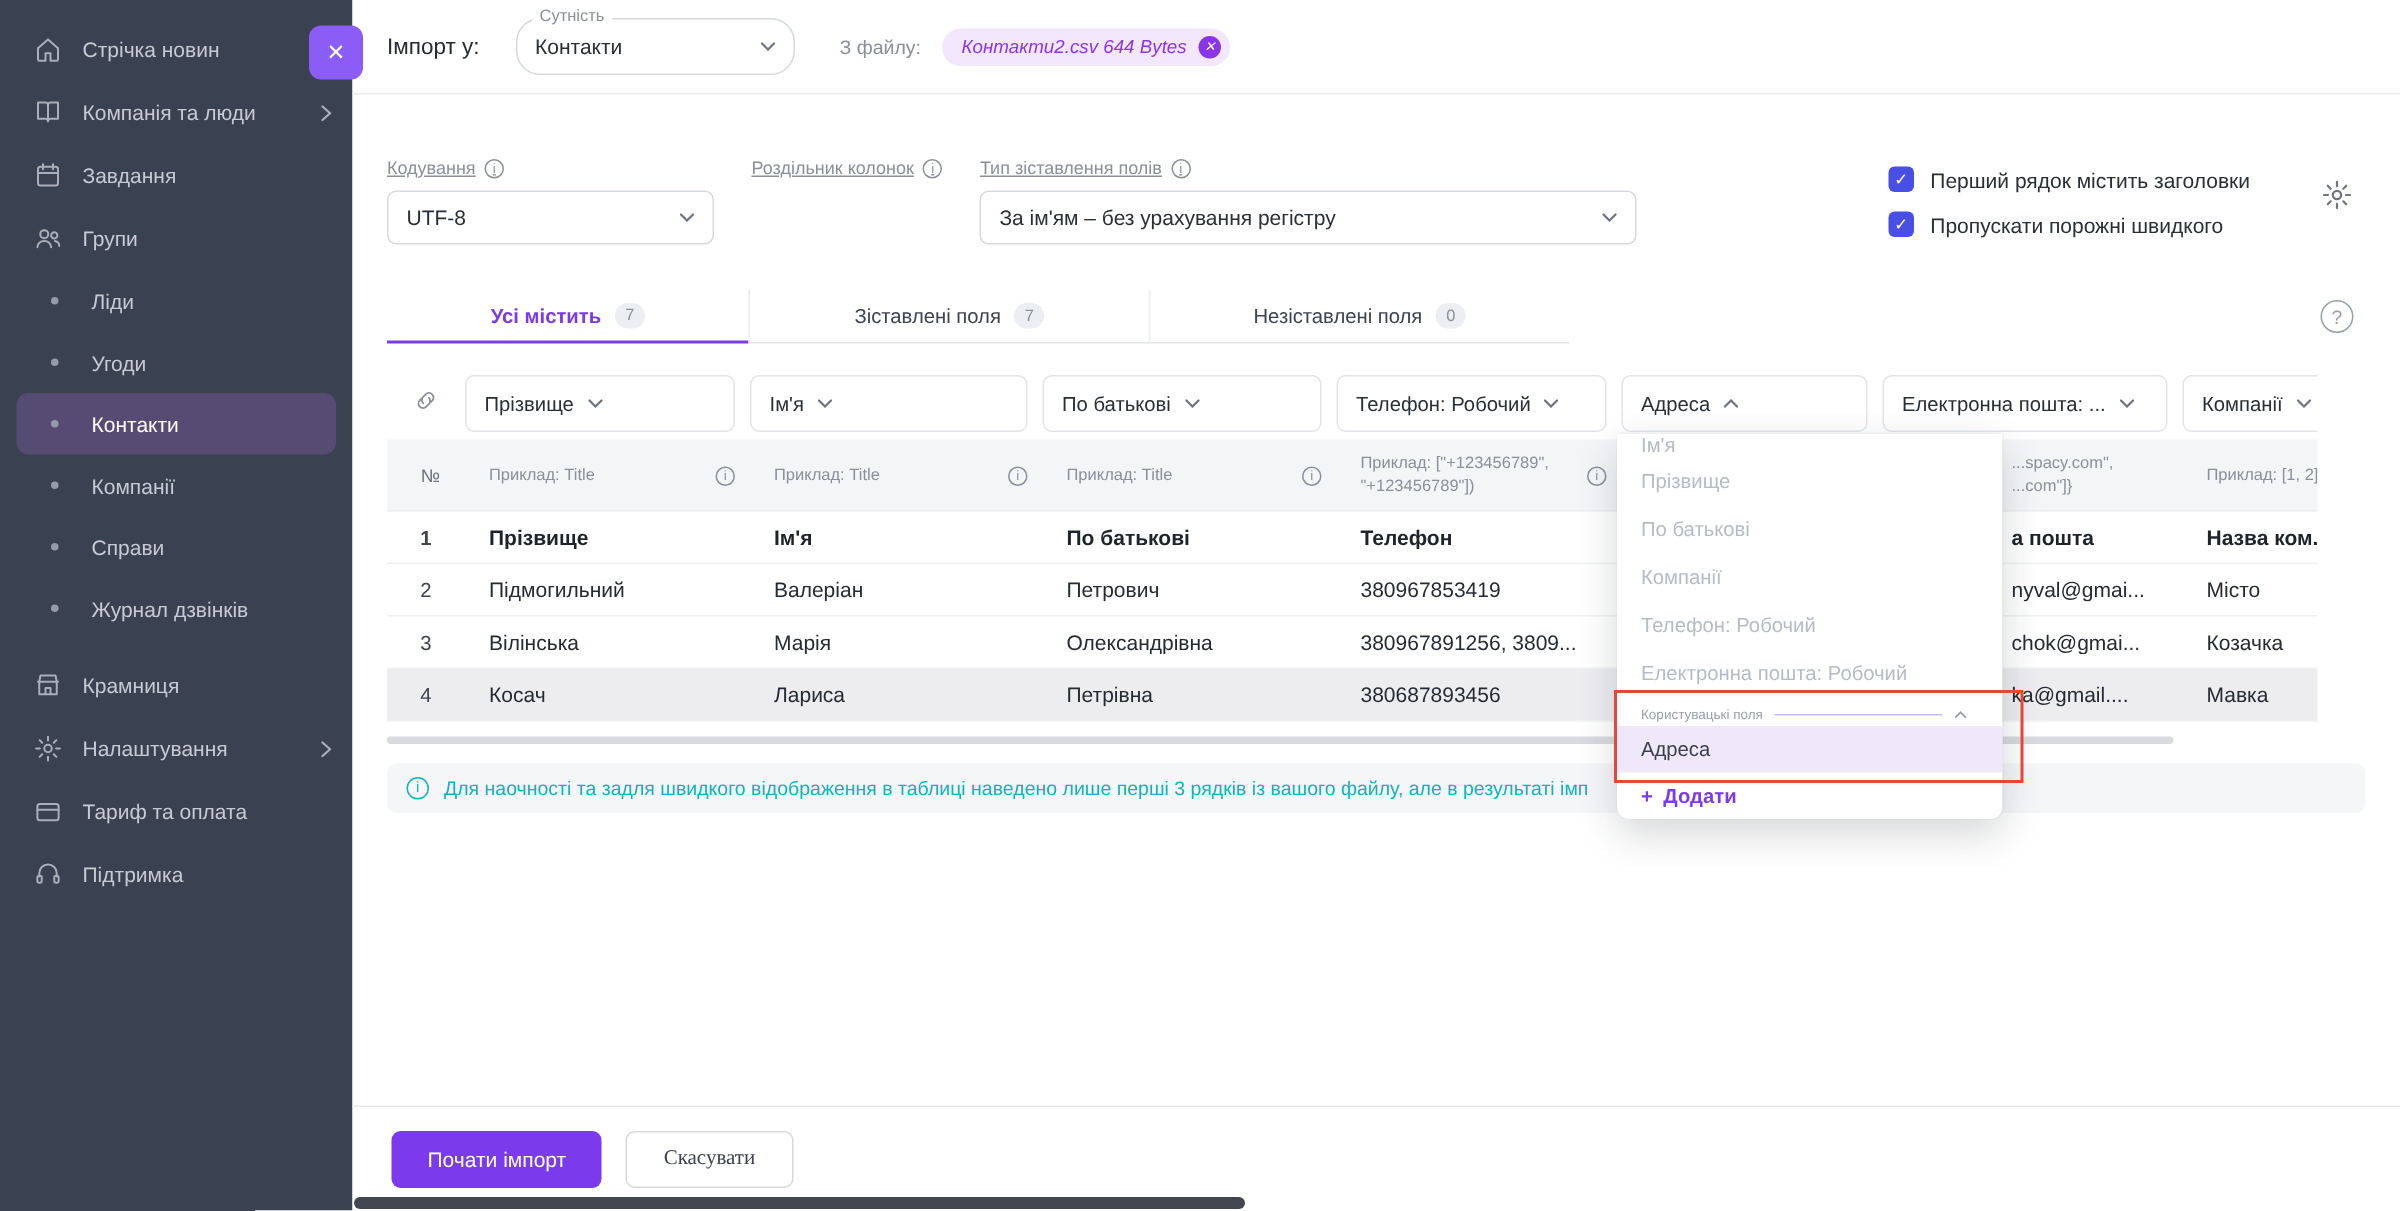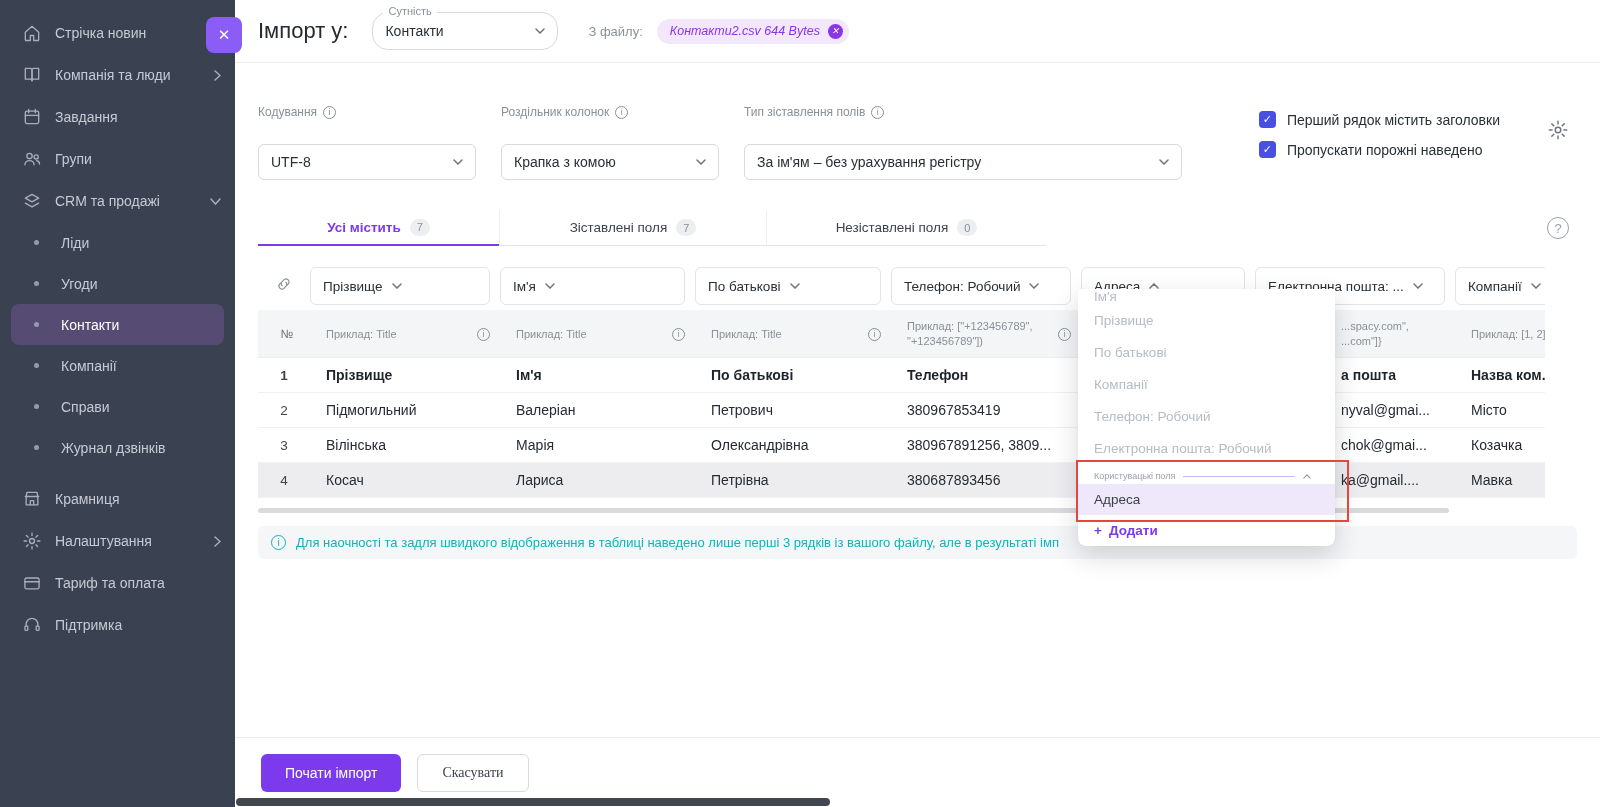--- a/index.html
+++ b/index.html
@@ -18,31 +18,31 @@
   .nav-item .chev { margin-left:auto; display:flex; }
   .sub-item { padding-left:34px; height:41px; }
   .sub-item .bullet { width:5px; height:5px; border-radius:50%; background:#959baa; margin-right:9px; flex-shrink:0; }
   .sub-item.active { background:#564b72; border-radius:8px; margin:0 11px; padding-left:23px; color:#fff; }
   .gap-above { margin-top:10px; }
 
   
   .main { flex:1; position:relative; display:flex; flex-direction:column; background:#fff; }
   .close-btn { position:absolute; left:-29px; top:17px; width:36px; height:36px; border-radius:8px; background:#8b5cf6; color:#fff; border:none; font-size:15px; z-index:30; cursor:pointer; }
   .topbar { height:63px; border-bottom:1px solid #ebedf0; display:flex; align-items:center; padding-left:23px; gap:14px; flex-shrink:0; }
-  .page-title { font-size:22px; font-weight:400; color:#252a31; margin-right:10px; }
+  .page-title { font-size:15px; font-weight:400; color:#252a31; margin-right:10px; }
   .entity-select { position:relative; width:186px; height:38px; border:1px solid #d6d9de; border-radius:16px; display:flex; align-items:center; justify-content:space-between; padding:0 12px; font-size:14px; color:#2a2f36; cursor:pointer; background:#fff; }
   .flabel { position:absolute; top:-8px; left:10px; background:#fff; padding:0 5px; font-size:11px; color:#8a8f98; }
   .file-label { font-size:13px; color:#8a8f98; margin-left:16px; }
   .tag { background:#f2e7fd; color:#8a36e8; font-size:12.5px; height:25px; border-radius:13px; display:flex; align-items:center; gap:8px; padding:0 6px 0 13px;font-style:italic; }
   .tag-x { width:15px; height:15px; border-radius:50%; background:#8a36e8; color:#fff; font-size:9px; display:flex; align-items:center; justify-content:center; cursor:pointer; }
 
   .content { padding:0 23px; flex:1; }
   .settings-row { margin-top:42px; display:flex; align-items:flex-start; gap:25px; }
   .field { display:flex; flex-direction:column; }
-  .field-label { font-size:12px; color:#8a8f98; margin-bottom:25px; display:flex; align-items:center; gap:6px; }
+  .field-label { font-size:12px; color:#8a8f98; margin-bottom:8px; display:flex; align-items:center; gap:6px;text-decoration:underline; }
   .select-box { height:36px; border:1px solid #d6d9de; border-radius:6px; background:#fff; display:flex; align-items:center; justify-content:space-between; padding:0 12px; font-size:14px; color:#2a2f36; cursor:pointer; }
   .w218 { width:218px; } .w438 { width:438px; }
   .checks { margin-left:auto; display:flex; flex-direction:column; gap:13px; padding-top:6px; }
   .check { display:flex; align-items:center; gap:11px; font-size:14px; color:#2a2f36; cursor:pointer; }
   .checkbox { width:17px; height:17px; border-radius:4px; background:#4a4fe4; color:#fff; font-size:11px; display:flex; align-items:center; justify-content:center; flex-shrink:0; }
   .gear-btn { margin:14px 8px 0 22px; color:#6f7480; cursor:pointer; display:flex; }
 
   .info-i { width:13px; height:13px; border:1px solid currentColor; border-radius:50%; font-size:9px; display:inline-flex; align-items:center; justify-content:center; flex-shrink:0; font-style:normal; }
 
   
@@ -134,34 +134,20 @@
         <span class="icon">
             <svg width="20" height="20" viewBox="0 0 24 24" fill="none" stroke="#a9aeba" stroke-width="1.6" stroke-linecap="round" stroke-linejoin="round">
               <circle cx="9" cy="8.5" r="3.2"></circle>
               <path d="M3.5 19c0-3 2.5-5 5.5-5s5.5 2 5.5 5"></path>
               <circle cx="17" cy="9.5" r="2.5"></circle>
               <path d="M17.5 14c2 .4 3.5 2 3.5 4"></path>
             </svg>
           </span>
         <span>Групи</span>
       </div>
-      <div class="nav-item">
-        <span class="icon">
-            <svg width="20" height="20" viewBox="0 0 24 24" fill="none" stroke="#a9aeba" stroke-width="1.6" stroke-linecap="round" stroke-linejoin="round">
-              <path d="M12 4l8 4.5-8 4.5-8-4.5z"></path>
-              <path d="M4 14.5l8 4.5 8-4.5"></path>
-            </svg>
-          </span>
-        <span>CRM та продажі</span>
-        <span class="chev">
-            <svg width="11" height="7" viewBox="0 0 11 7" fill="none" stroke="#a9aeba" stroke-width="1.5" stroke-linecap="round">
-              <path d="M1 1l4.5 5L10 1"></path>
-            </svg>
-          </span>
-      </div>
       <div class="nav-item sub-item">
           <span class="bullet"></span>
           <span>Ліди</span>
         </div>
       <div class="nav-item sub-item">
           <span class="bullet"></span>
           <span>Угоди</span>
         </div>
       <div class="nav-item sub-item active">
           <span class="bullet"></span>
@@ -258,47 +244,41 @@
             <svg width="10" height="6" viewBox="0 0 10 6" fill="none" stroke="#6f7480" stroke-width="1.5" stroke-linecap="round">
                 <path d="M1 1l4 4 4-4"></path>
               </svg>
           </div>
         </div>
         <div class="field">
           <span class="field-label">
               <span>Роздільник колонок</span>
               <i class="info-i">i</i>
             </span>
-          <div class="select-box w218">
-            <span>Крапка з комою</span>
-            <svg width="10" height="6" viewBox="0 0 10 6" fill="none" stroke="#6f7480" stroke-width="1.5" stroke-linecap="round">
-                <path d="M1 1l4 4 4-4"></path>
-              </svg>
-          </div>
         </div>
         <div class="field">
           <span class="field-label">
               <span>Тип зіставлення полів</span>
               <i class="info-i">i</i>
             </span>
           <div class="select-box w438">
             <span>За ім'ям – без урахування регістру</span>
             <svg width="10" height="6" viewBox="0 0 10 6" fill="none" stroke="#6f7480" stroke-width="1.5" stroke-linecap="round">
                 <path d="M1 1l4 4 4-4"></path>
               </svg>
           </div>
         </div>
         <div class="checks">
           <label class="check">
             <span class="checkbox">✓</span>
             <span>Перший рядок містить заголовки</span>
           </label>
           <label class="check">
             <span class="checkbox">✓</span>
-            <span>Пропускати порожні наведено</span>
+            <span>Пропускати порожні швидкого</span>
           </label>
         </div>
         <span class="gear-btn">
             <svg width="22" height="22" viewBox="0 0 24 24" fill="none" stroke="#6f7480" stroke-width="1.6" stroke-linecap="round" stroke-linejoin="round">
               <circle cx="12" cy="12" r="3"></circle>
               <path d="M12 2.5v3M12 18.5v3M2.5 12h3M18.5 12h3M5.3 5.3l2.1 2.1M16.6 16.6l2.1 2.1M18.7 5.3l-2.1 2.1M7.4 16.6l-2.1 2.1"></path>
             </svg>
           </span>
       </div>
 

